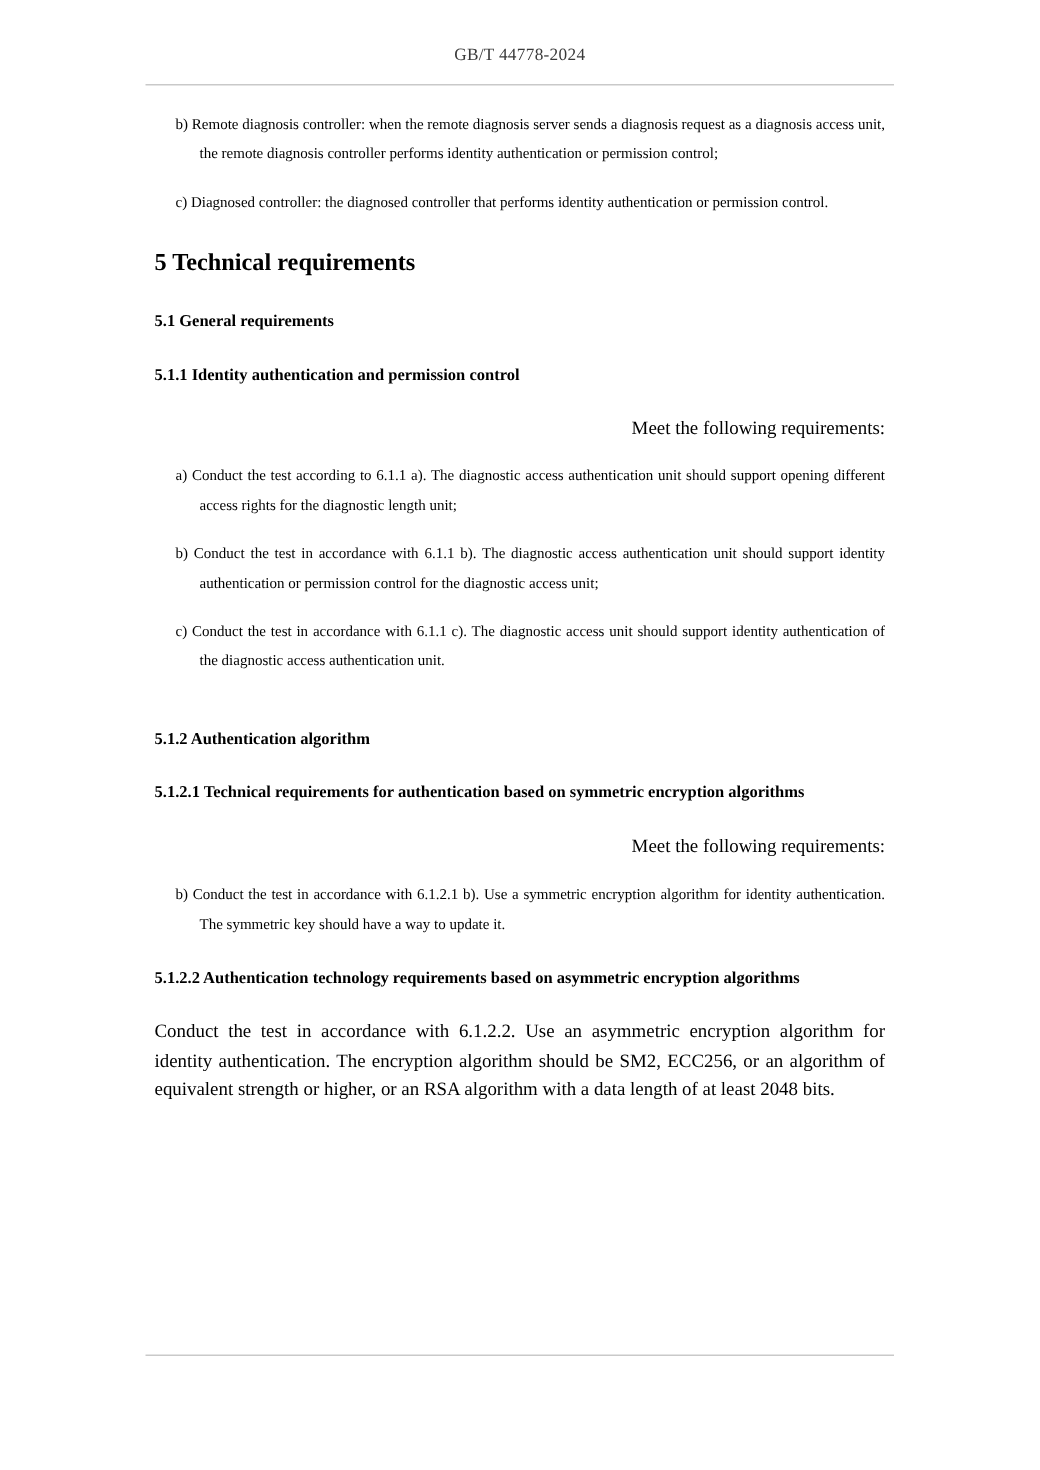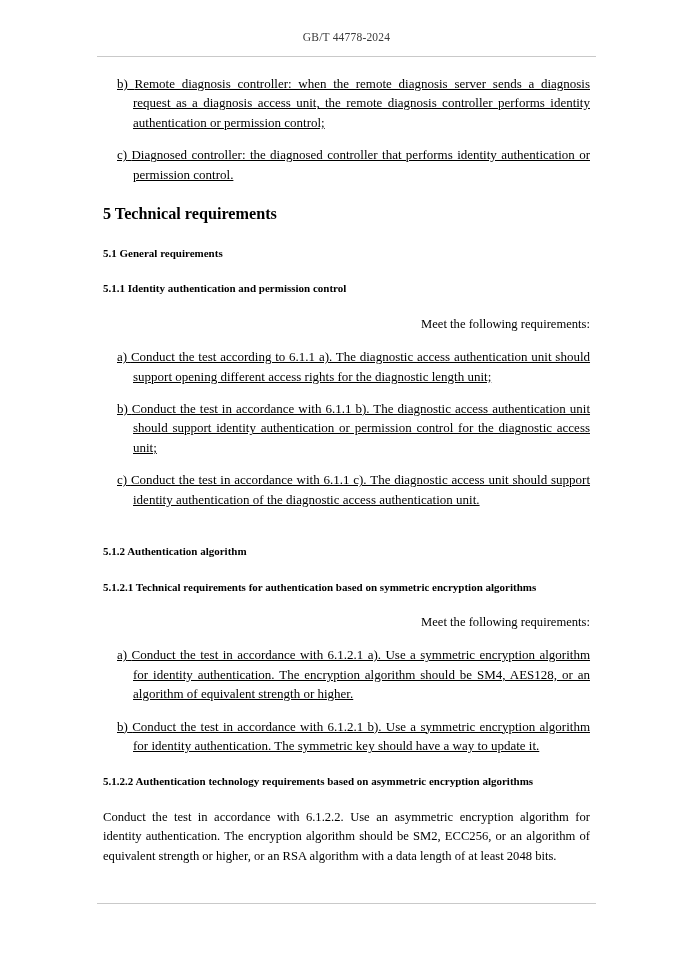--- a/index.html
+++ b/index.html
@@ -68,28 +68,27 @@
     text-align: right;
   }
 
   
   .list {
     list-style: none;
     margin: 0 0 0 0;
     padding: 0;
   }
   .list li {
-    font-size: 13px;
+    font-size: 10px;
     line-height: 19.4px;
     text-align: justify;
     text-justify: inter-word;
     padding-left: 30px;
     text-indent: -16px;
     margin-bottom: 13px;
-    text-decoration: underline;
   }
   .list li:last-child {
     margin-bottom: 0;
   }
   .list li .mk {
     display: inline;
   }
 
   
   .h-clause {
@@ -199,24 +198,20 @@
     </ul>
 
     <h3 class="h-sub gap-a" style="margin-top:33px;">5.1.2 Authentication algorithm</h3>
 
     <h3 class="h-sub wrap">5.1.2.1 Technical requirements for authentication based on symmetric encryption algorithms</h3>
 
     <p class="para left">Meet the following requirements:</p>
 
     <ul class="list">
       <li>
-        <span class="mk">a)</span>
-        <span>Conduct the test in accordance with 6.1.2.1 a). Use a symmetric encryption algorithm for identity authentication. The encryption algorithm should be SM4, AES128, or an algorithm of equivalent strength or higher.</span>
-      </li>
-      <li>
         <span class="mk">b)</span>
         <span>Conduct the test in accordance with 6.1.2.1 b). Use a symmetric encryption algorithm for identity authentication. The symmetric key should have a way to update it.</span>
       </li>
     </ul>
 
     <h3 class="h-sub wrap" style="margin-top:17px;">5.1.2.2 Authentication technology requirements based on asymmetric encryption algorithms</h3>
 
     <p class="para">Conduct the test in accordance with 6.1.2.2. Use an asymmetric encryption algorithm for identity authentication. The encryption algorithm should be SM2, ECC256, or an algorithm of equivalent strength or higher, or an RSA algorithm with a data length of at least 2048 bits.</p>
 
   </div>

